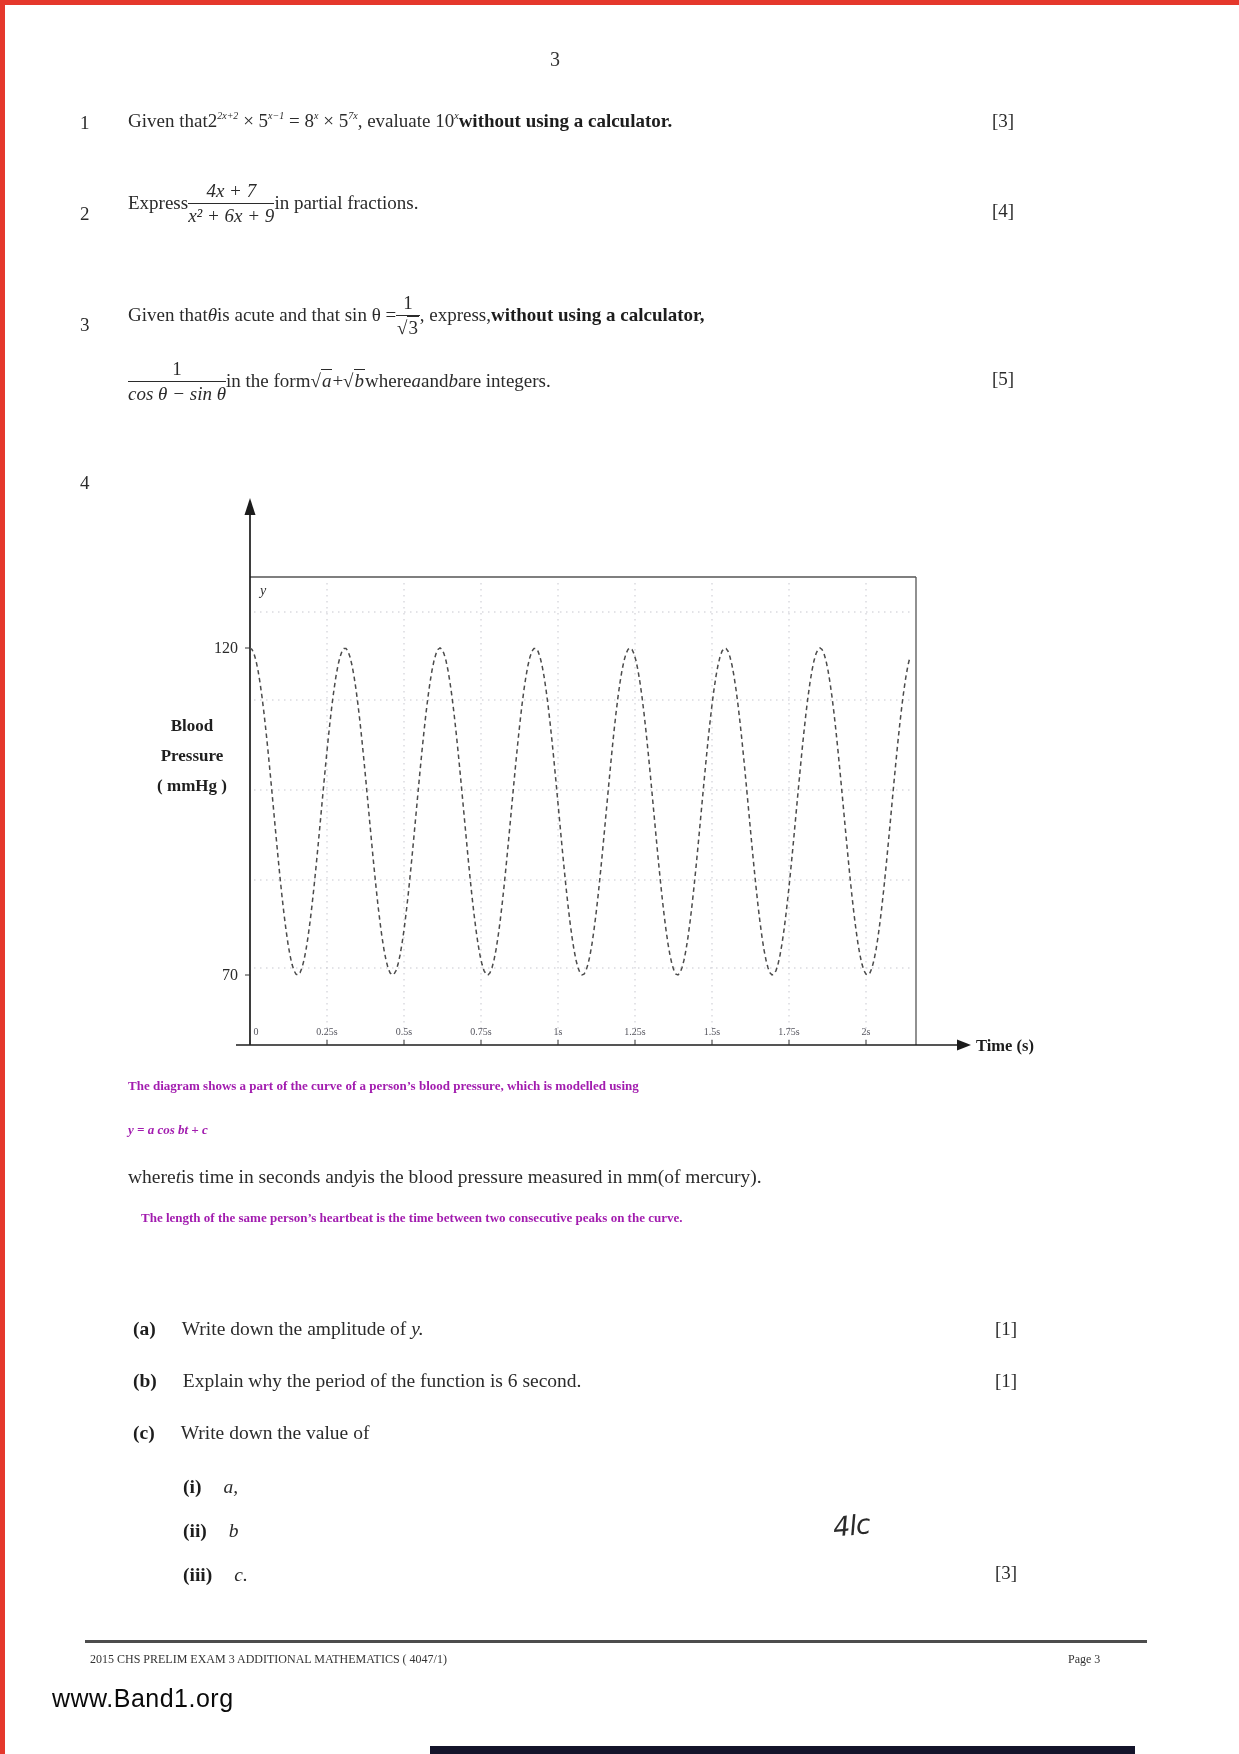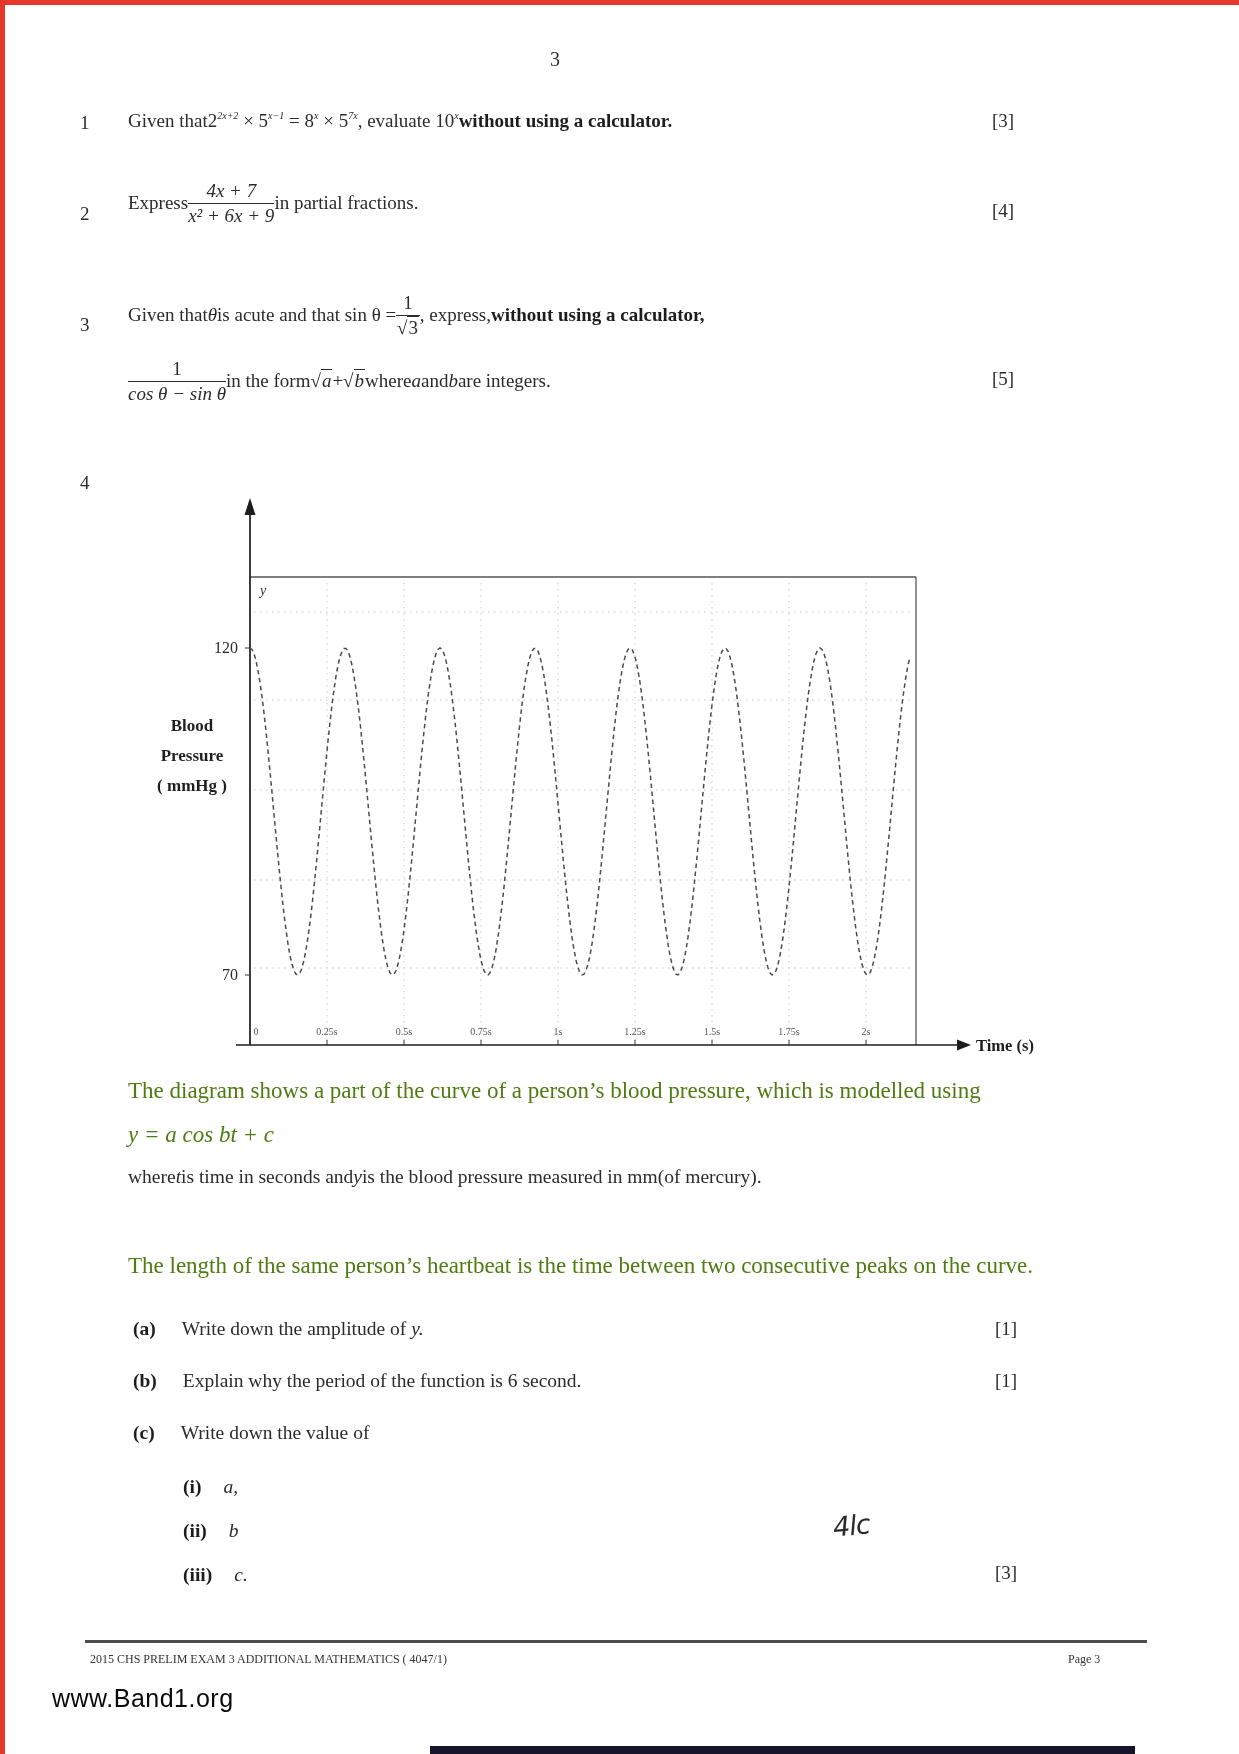--- a/index.html
+++ b/index.html
@@ -15,21 +15,21 @@
   .mark{font-size:19px;color:#2b2b2b;}
   sup.e{font-size:10px;font-style:italic;position:relative;top:-1px;}
   .mathu{font-style:normal;}
   .it{font-style:italic;}
   .b{font-weight:bold;color:#1d1d1d;}
   .frac{display:inline-block;text-align:center;vertical-align:middle;font-size:19px;line-height:1.15;}
   .frac .num{display:block;border-bottom:1.4px solid #2b2b2b;padding:0 7px 1px;}
   .frac .den{display:block;padding-top:1px;}
   .sqrt{white-space:nowrap;}
   .sqrt .ovl{border-top:1.2px solid #2b2b2b;padding:0 1px;}
-  .para{font-size:23px;color:#4d7c0f;white-space:nowrap;}
+  .para{font-size:13px;color:#a21caf;white-space:nowrap;font-weight:bold;}
   .partrow{display:flex;gap:26px;font-size:19.5px;white-space:nowrap;}
   .subrow{display:flex;gap:22px;font-size:19.5px;white-space:nowrap;}
   .hand{font-family:"DejaVu Sans", sans-serif;font-style:italic;font-size:27px;color:#2a2a2a;
         transform:rotate(-6deg);letter-spacing:-1px;}
   .footrule{height:3px;background:#2e2e2e;opacity:.85;}
   .foot{font-size:12px;color:#333;white-space:nowrap;}
   .band1{font-family:Liberation Sans, sans-serif;font-size:25px;color:#0a0a0a;letter-spacing:.5px;}
   .botbar{background:#14142a;}
 </style>
 </head>
@@ -156,21 +156,21 @@
 
   <div class="abs para" style="left:128px;top:1078px;">The diagram shows a part of the curve of a person’s blood pressure, which is modelled using</div>
   <div class="abs para it" style="left:128px;top:1122px;">y = a cos bt + c</div>
   <div class="abs qrow baseline" style="left:128px;top:1166px;font-size:19.5px;">
     <span>where</span>
     <span class="it">t</span>
     <span>is time in seconds and</span>
     <span class="it">y</span>
     <span>is the blood pressure measured in mm(of mercury).</span>
   </div>
-  <div class="abs para" style="left:128px;top:1210px;margin-top:43px;">The length of the same person’s heartbeat is the time between two consecutive peaks on the curve.</div>
+  <div class="abs para" style="left:141px;top:1210px;">The length of the same person’s heartbeat is the time between two consecutive peaks on the curve.</div>
 
   <div class="abs partrow" style="left:133px;top:1318px;">
     <span class="b">(a)</span>
     <span><span>Write down the amplitude of</span> <span class="it">y.</span></span>
   </div>
   <div class="abs mark" style="left:995px;top:1318px;">[1]</div>
 
   <div class="abs partrow" style="left:133px;top:1370px;">
     <span class="b">(b)</span>
     <span>Explain why the period of the function is 6 second.</span>

